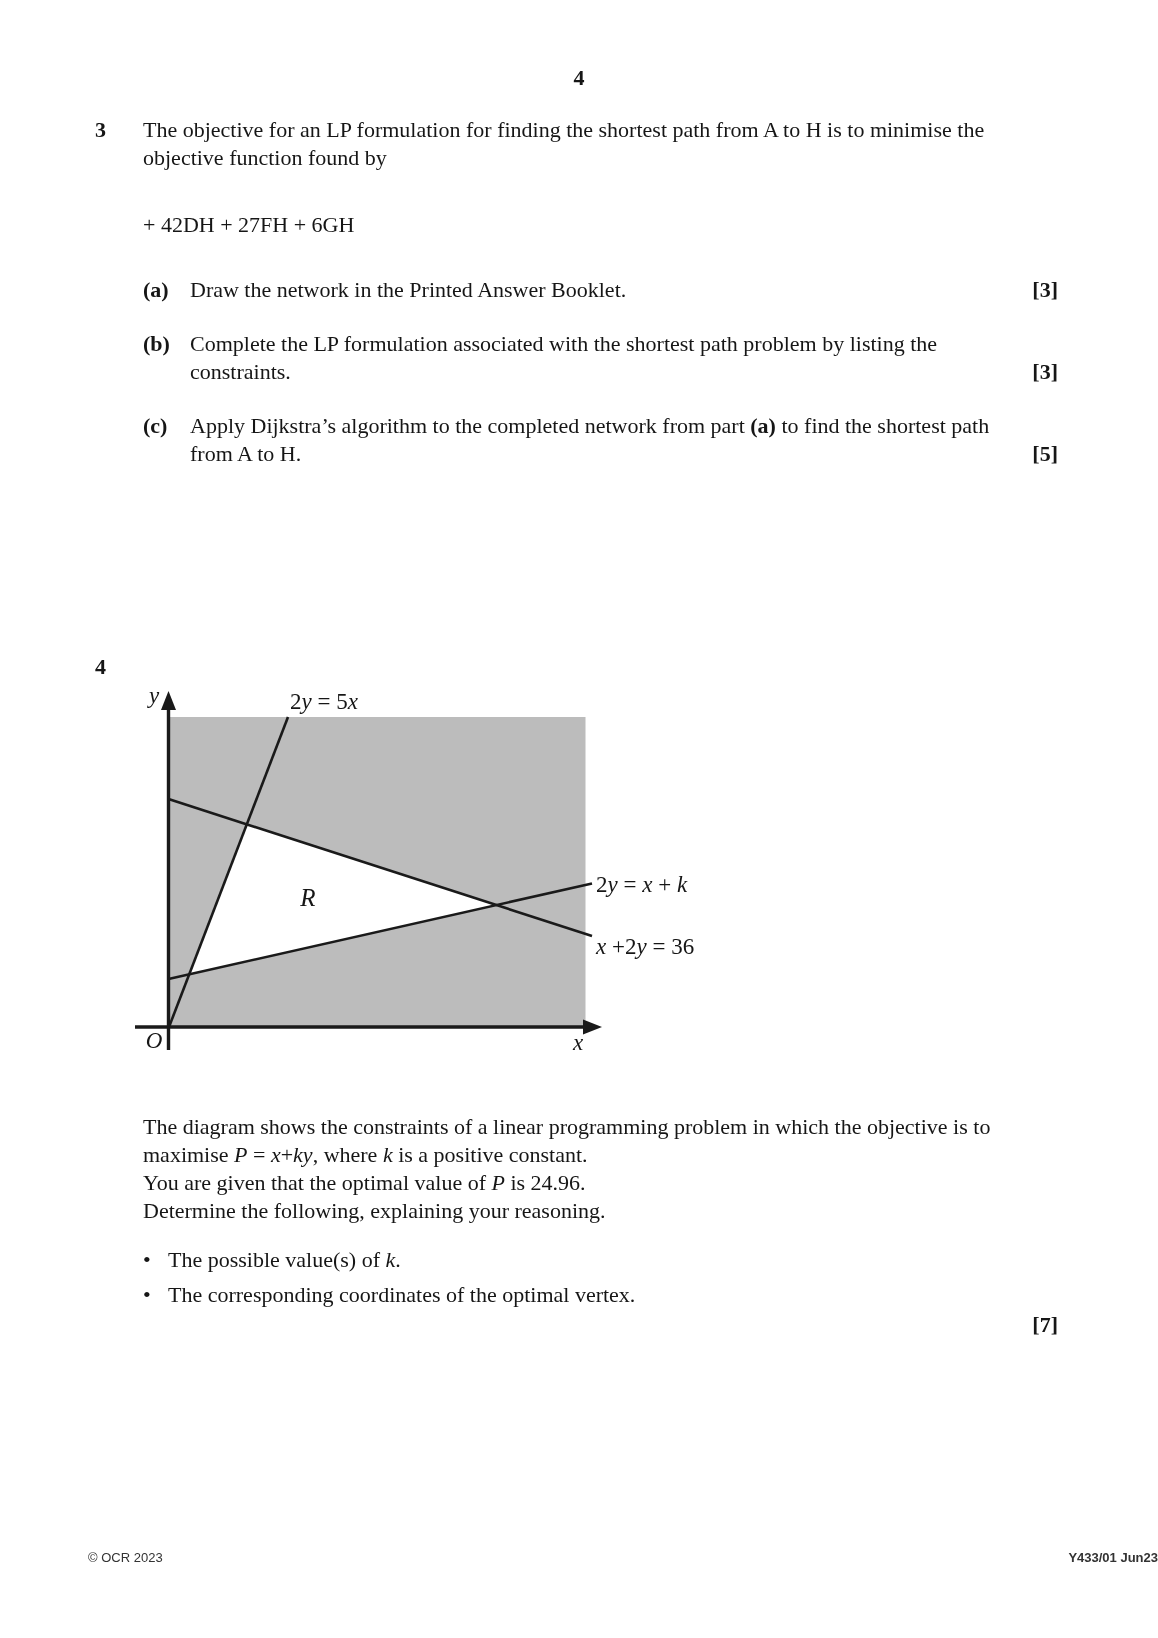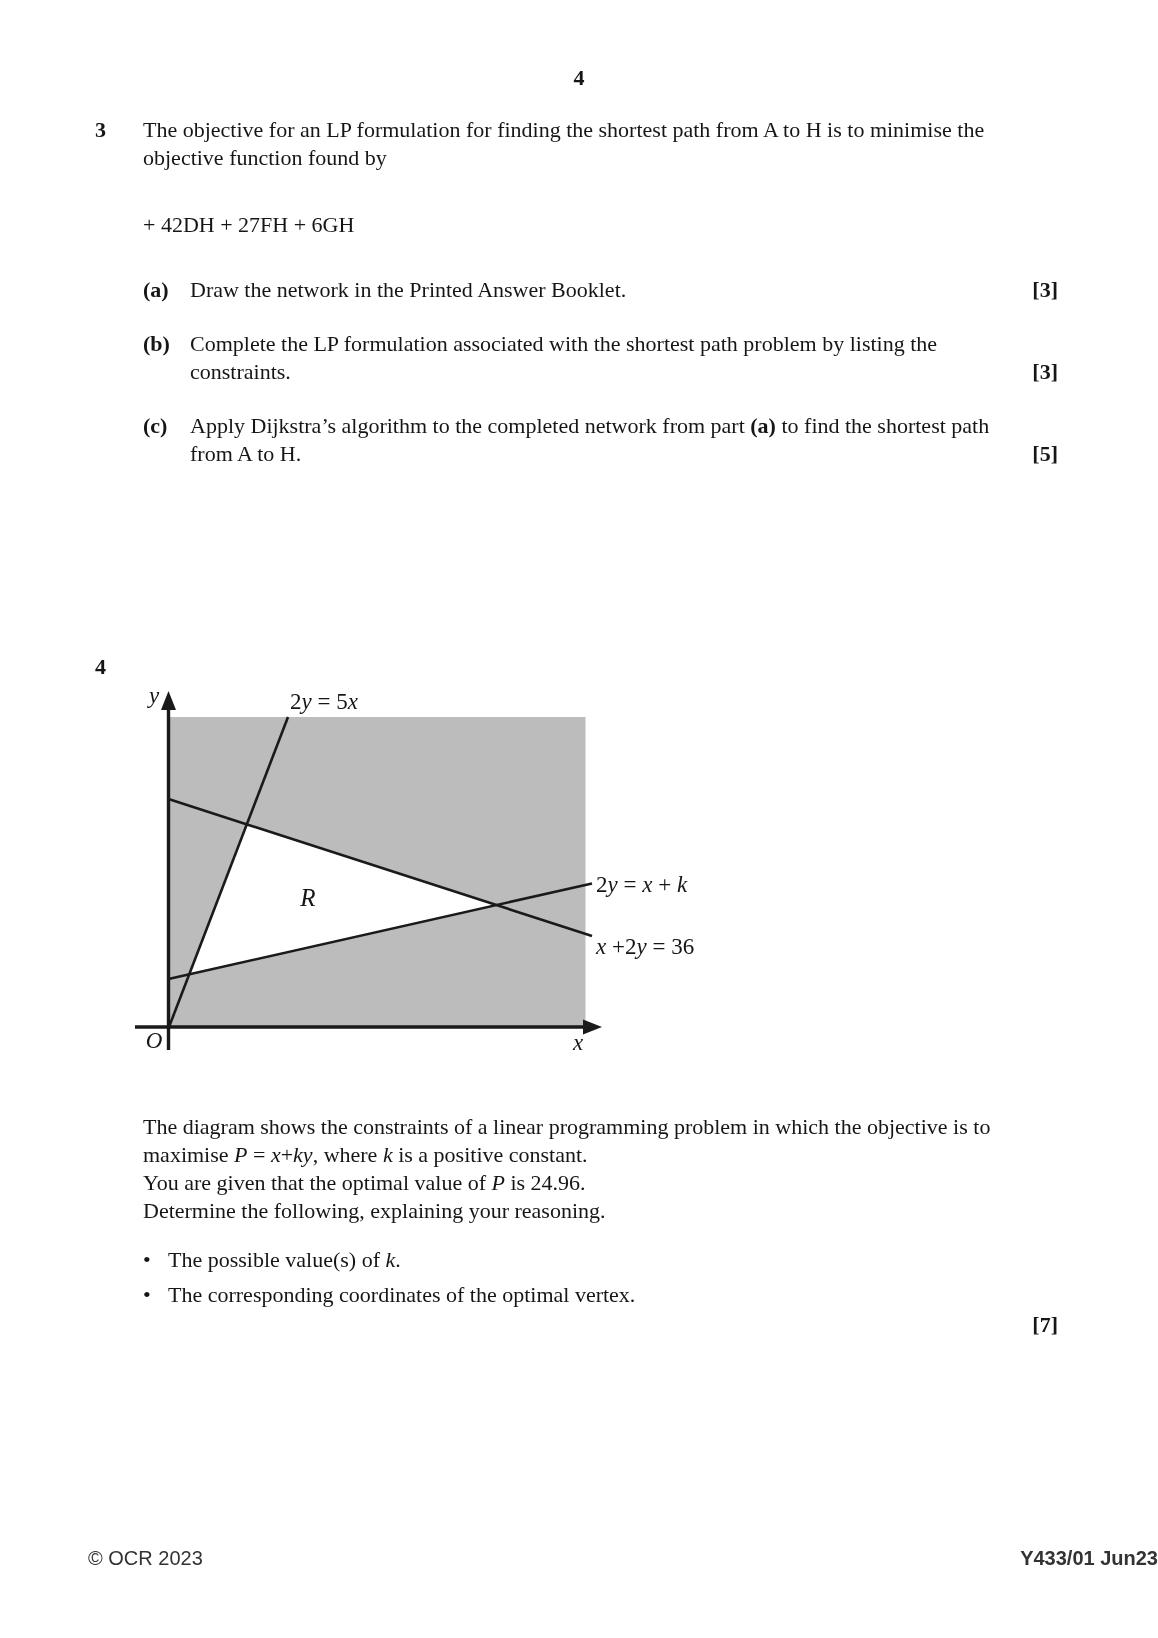--- a/index.html
+++ b/index.html
@@ -34,21 +34,21 @@
 
   .q4text { position:absolute; top:1082px; left:143px; width:915px;margin-top:31px; }
   .q4text p { margin:0; }
   .mt25 { margin-top:25px; }
   .mt27 { margin-top:27px; }
   .bullets { margin-top:21px; }
   .bullet { display:grid; grid-template-columns:25px 1fr; }
   .bullet + .bullet { margin-top:7px; }
   .q4mark { margin-top:2px; text-align:right; font-weight:bold; }
 
-  .footer { position:absolute; top:1548px; left:0; width:100%; font-family:"Liberation Sans", sans-serif; font-size:20px; line-height:20px; color:#333; }
+  .footer { position:absolute; top:1548px; left:0; width:100%; font-family:"Liberation Sans", sans-serif; font-size:13px; line-height:20px; color:#333; }
   .footer-left { position:absolute; left:88px; top:0; }
   .footer-center { width:100%; text-align:right;font-weight:bold; }
 </style>
 </head>
 <body>
 
 <div class="page">
 
   <div class="pageno">4</div>
 

